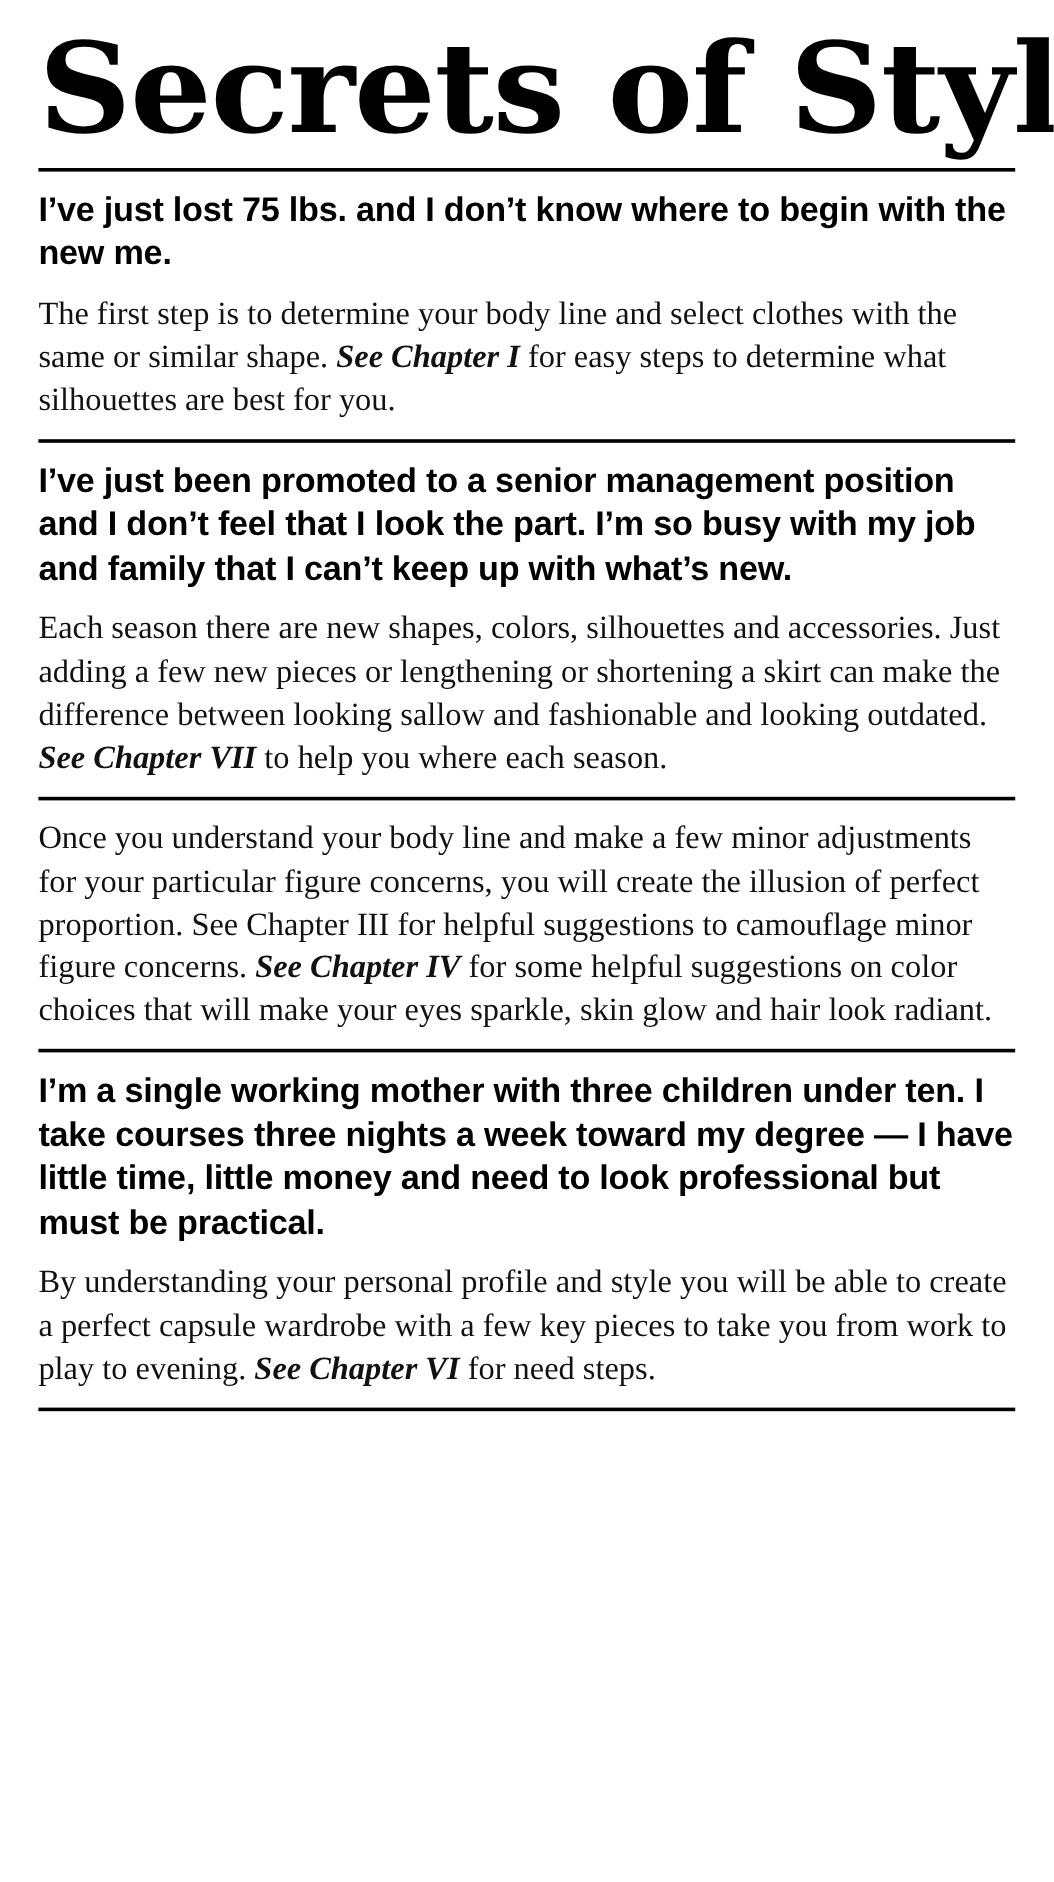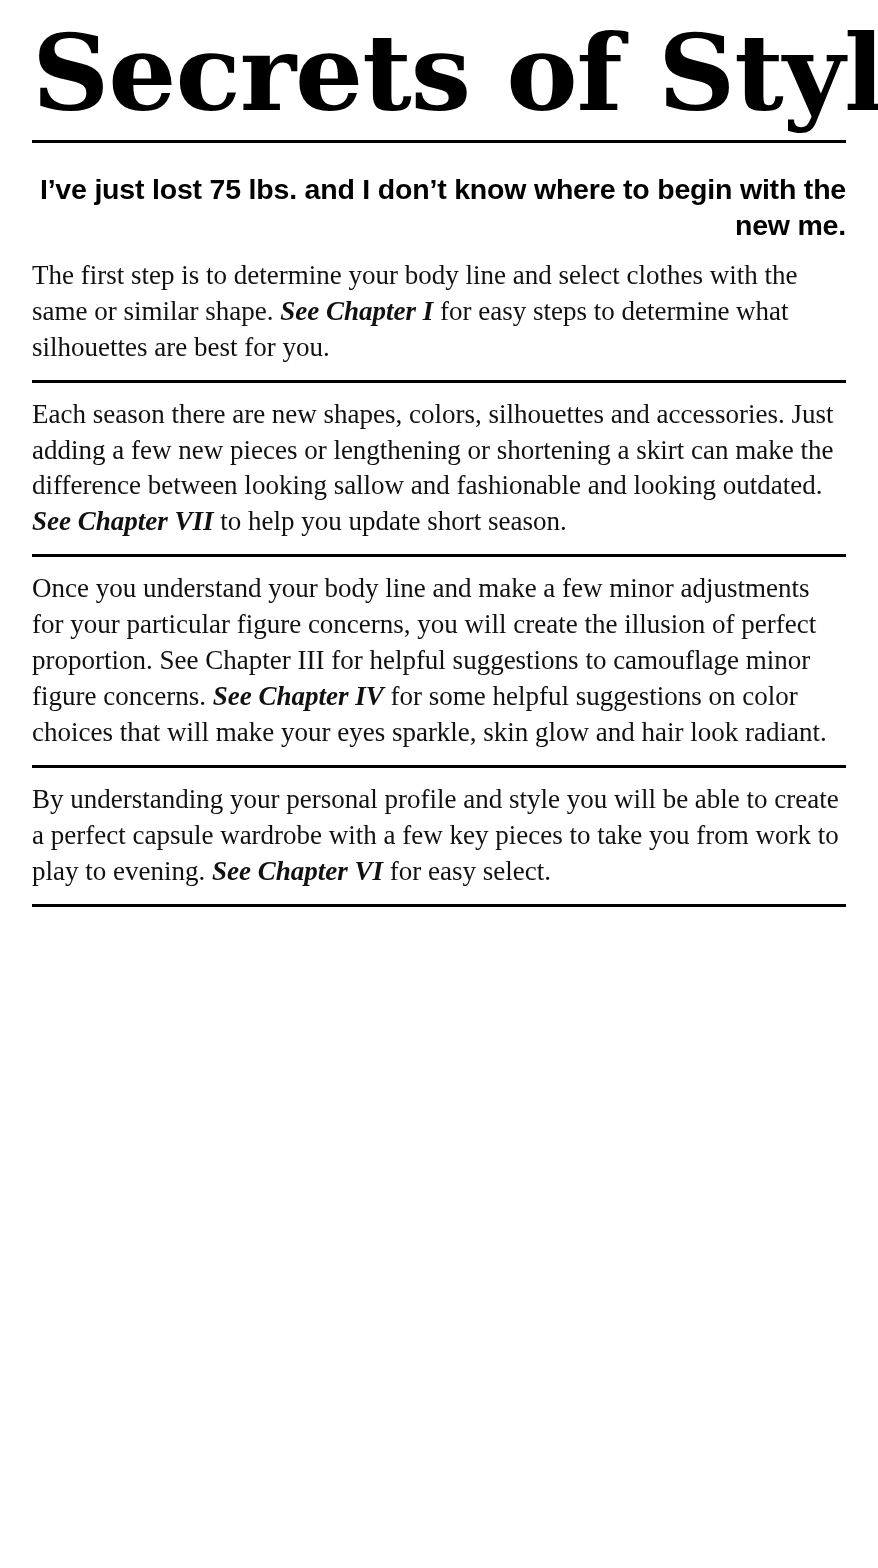--- a/index.html
+++ b/index.html
@@ -45,23 +45,22 @@
   .qa-block {
     padding-top: 14px;
     padding-bottom: 14px;
   }
   .question {
     font-family: "Liberation Sans", sans-serif;
     font-weight: 700;
     font-size: 28.5px;
     line-height: 1.28;
     letter-spacing: -0.2px;
-    margin: 14px 0 14px 0;
+    margin: 0 0 14px 0;
     color: #000;
-    text-align: right;
   }
   .answer {
     font-family: "Liberation Serif", serif;
     font-size: 27px;
     line-height: 1.33;
     margin: 0;
     color: #111;
   }
   .answer em {
     font-weight: 700;
@@ -79,26 +78,28 @@
 
   <div class="rule top"></div>
 
   <div id="entries">
       <div class="qa-block">
         <p class="question">I’ve just lost 75 lbs. and I don’t know where to begin with the new me.</p>
         <p class="answer"><span>The first step is to determine your body line and select clothes with the same or similar shape.  </span><em>See Chapter I</em><span> for easy steps to determine what silhouettes are best for you.</span></p>
       </div>
       <div class="rule sep"></div>
       <div class="qa-block">
-        <p class="answer"><span>Each season there are new shapes, colors, silhouettes and accessories.  Just adding a few new pieces or lengthening or shortening a skirt can make the difference between looking sallow and fashionable and looking outdated. </span><em>See Chapter VII</em><span> to help you update short season.</span></p>
+        <p class="question">I’ve just been promoted to a senior management position and I don’t feel that I look the part.  I’m so busy with my job and family that I can’t keep up with what’s new.</p>
+        <p class="answer"><span>Each season there are new shapes, colors, silhouettes and accessories.  Just adding a few new pieces or lengthening or shortening a skirt can make the difference between looking sallow and fashionable and looking outdated. </span><em>See Chapter VII</em><span> to help you where each season.</span></p>
       </div>
       <div class="rule sep"></div>
       <div class="qa-block">
         <p class="answer"><span>Once you understand your body line and make a few minor adjustments for your particular figure concerns, you will create the illusion of perfect proportion.  See Chapter III for helpful suggestions to camouflage minor figure concerns.  </span><em>See Chapter IV</em><span> for some helpful suggestions on color choices that will make your eyes sparkle, skin glow and hair look radiant.</span></p>
       </div>
       <div class="rule sep"></div>
       <div class="qa-block">
-        <p class="answer"><span>By understanding your personal profile and style you will be able to create a perfect capsule wardrobe with a few key pieces to take you from work to play to evening.  </span><em>See Chapter VI</em><span> for easy select.</span></p>
+        <p class="question">I’m a single working mother with three children under ten.  I take courses three nights a week toward my degree — I have little time, little money and need to look professional but must be practical.</p>
+        <p class="answer"><span>By understanding your personal profile and style you will be able to create a perfect capsule wardrobe with a few key pieces to take you from work to play to evening.  </span><em>See Chapter VI</em><span> for need steps.</span></p>
       </div>
       <div class="rule sep"></div>
     </div>
 
 </div>
 
 </body></html>

